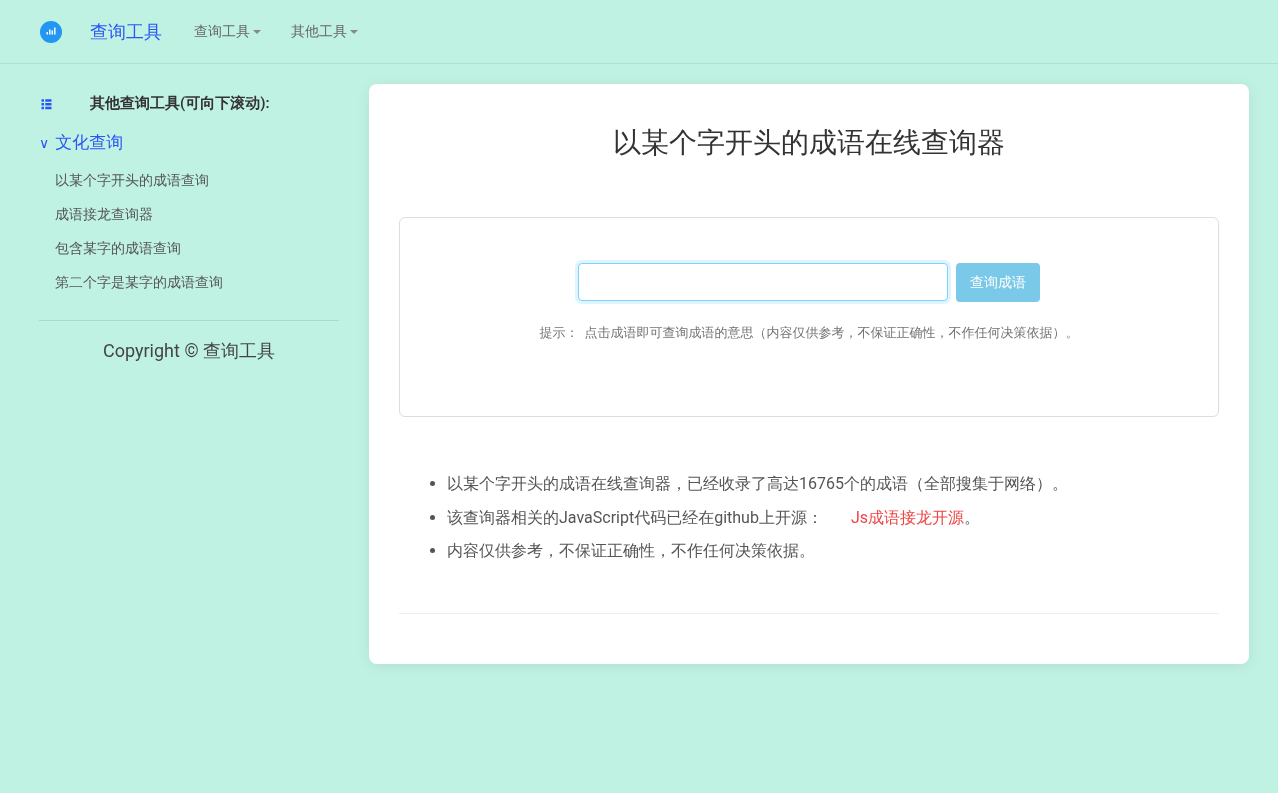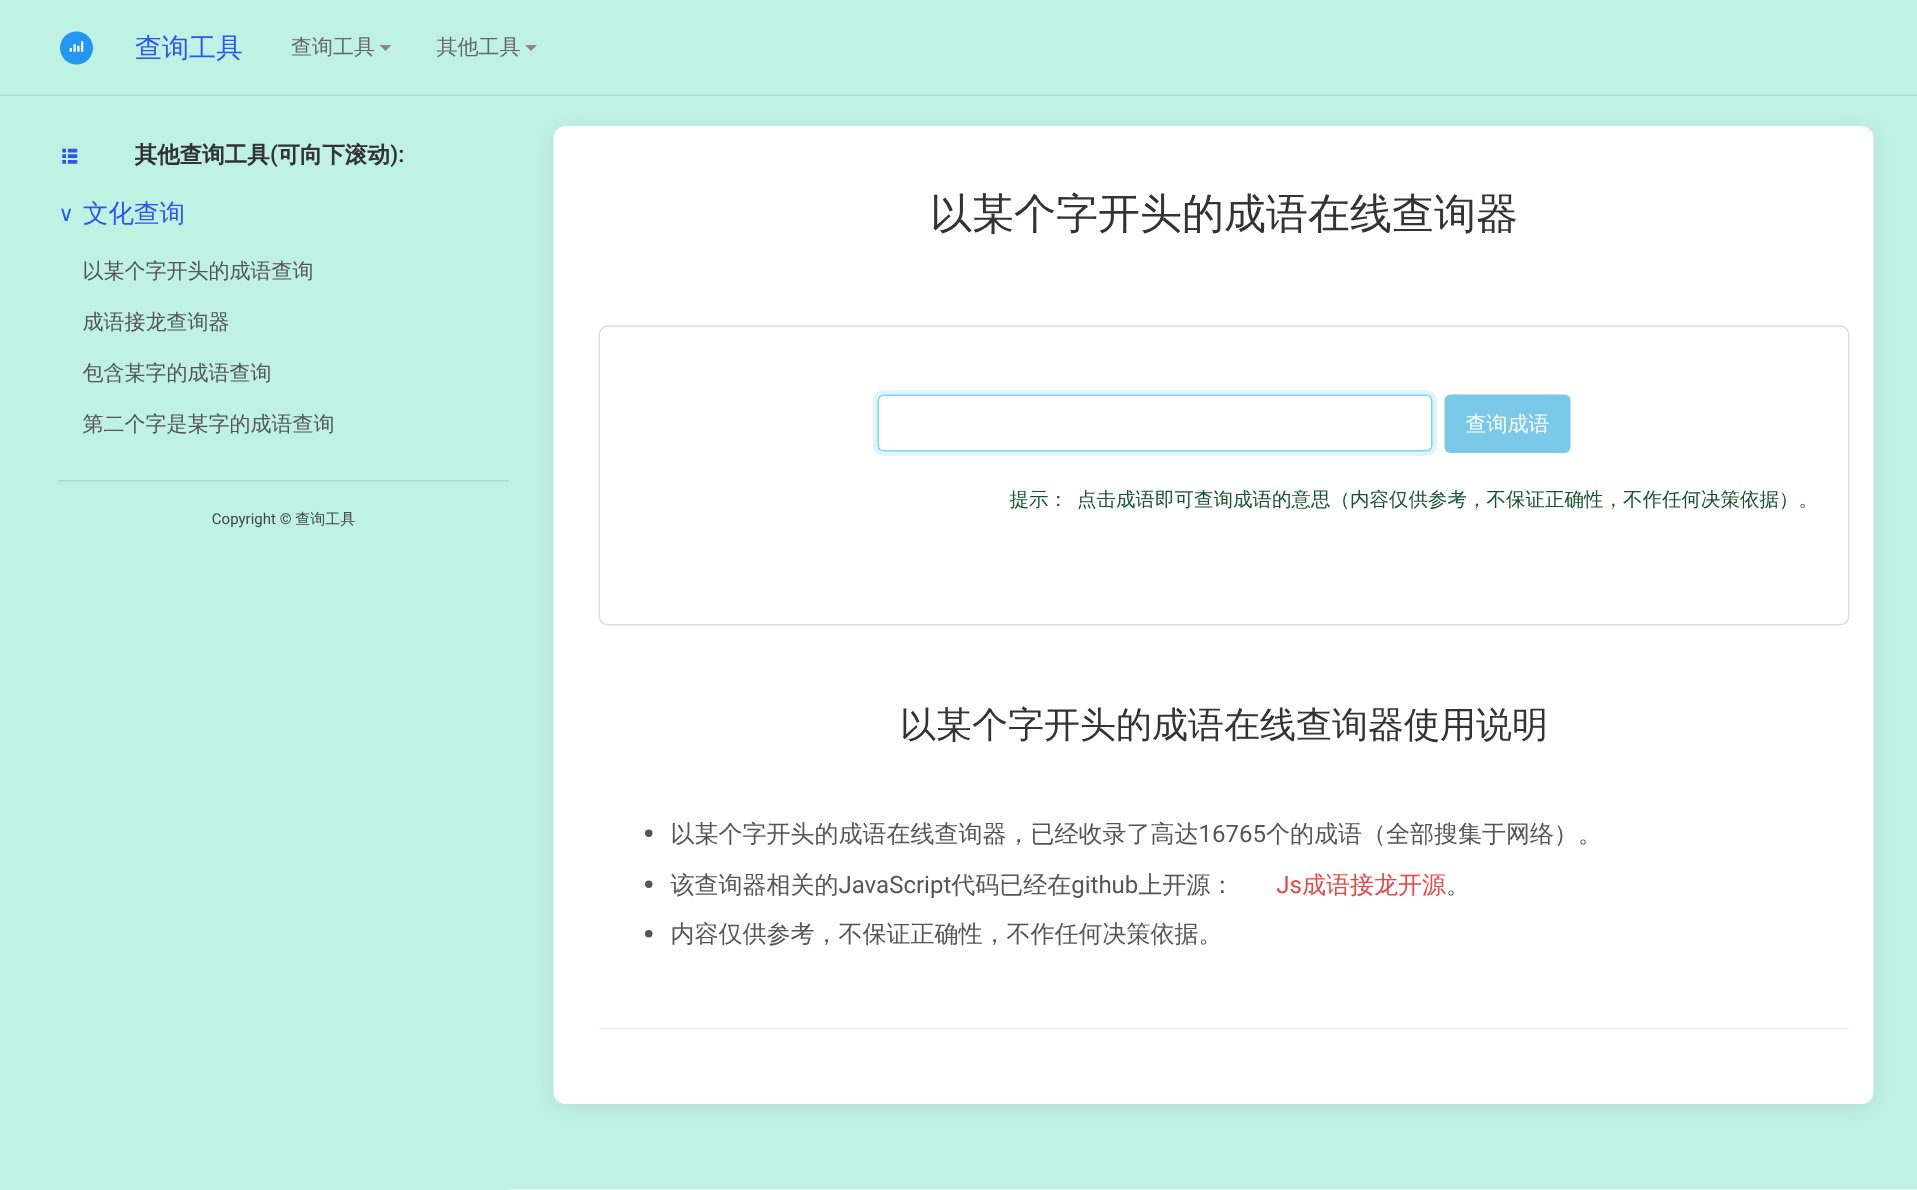--- a/index.html
+++ b/index.html
@@ -109,28 +109,28 @@
       cursor: pointer;
     }
     .sidebar-divider {
       border: none;
       border-top: 1px solid rgba(0,0,0,0.1);
       margin: 20px 0 18px 0;
     }
     .copyright {
       text-align: center;
       color: #444;
-      font-size: 10px;
+      font-size: 18px;
     }
     .main {
       flex: 1;
       background: #fff;
       border-radius: 8px;
       box-shadow: 0 2px 14px rgba(0,0,0,0.08);
-      padding: 40px 16px 50px 30px;
+      padding: 40px 30px 50px 30px;
     }
     .page-title {
       text-align: center;
       font-size: 28px;
       font-weight: 500;
       color: #333;
       margin-bottom: 55px;
     }
     .search-card {
       border: 1px solid #ddd;
@@ -159,22 +159,22 @@
       background: #7bc9e8;
       color: #fff;
       border: none;
       border-radius: 4px;
       padding: 8px 14px;
       font-size: 14px;
       cursor: pointer;
       height: 39px;
     }
     .hint {
-      text-align: right;
-      color: #14532d;
+      text-align: center;
+      color: #737373;
       font-size: 13px;
     }
     .hint-label {
       margin-right: 6px;
     }
     .section-title {
       text-align: center;
       font-size: 24px;
       font-weight: 500;
       color: #333;
@@ -254,21 +254,20 @@
     <div class="search-card">
       <div class="search-row">
         <input type="text" class="search-input" style="">
         <button class="search-btn">查询成语</button>
       </div>
       <div class="hint">
         <span class="hint-label">提示：</span><span>点击成语即可查询成语的意思（内容仅供参考，不保证正确性，不作任何决策依据）。</span>
       </div>
     </div>
 
-    <h2 class="section-title">以某个字开头的成语在线查询器使用说明</h2>
 
     <ul class="desc-list">
       <li>以某个字开头的成语在线查询器，已经收录了高达16765个的成语（全部搜集于网络）。</li>
       <li>
         <span>该查询器相关的JavaScript代码已经在github上开源：</span><a class="desc-link">Js成语接龙开源</a><span>。</span>
       </li>
       <li>内容仅供参考，不保证正确性，不作任何决策依据。</li>
     </ul>
 
     <hr class="main-divider">

